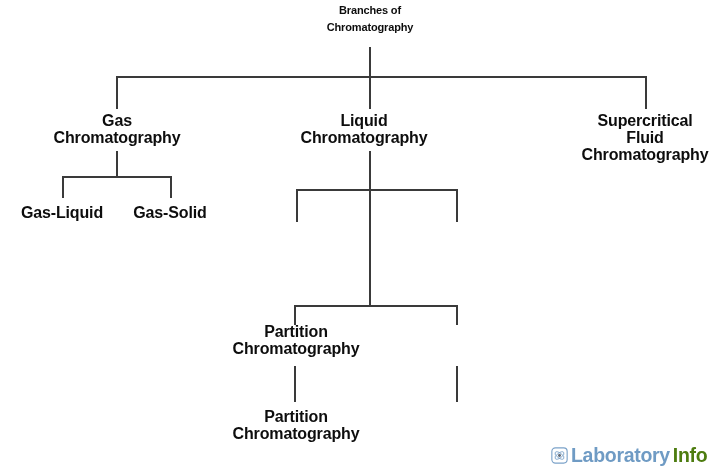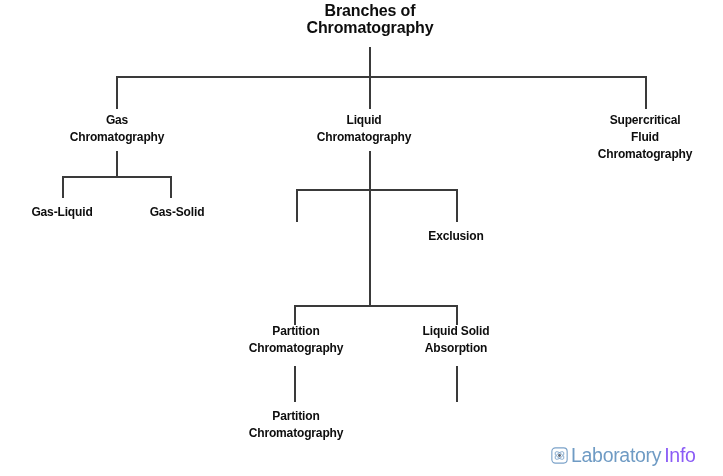--- a/index.html
+++ b/index.html
@@ -18,30 +18,30 @@
 
   #diagram {
     position: absolute;
     inset: 0;
   }
 
   .node {
     position: absolute;
     text-align: center;
     font-weight: bold;
-    font-size: 12px;
+    font-size: 16px;
     line-height: 17px;
     letter-spacing: -0.15px;
     color: #0d0d0d;
     white-space: pre-line;
     transform: translateX(-50%);
   }
 
   .node.root {
-    font-size: 16px;
+    font-size: 11px;
   }
 
   
   .ln-v, .ln-h {
     position: absolute;
     background: #3a3a3a;
   }
   .ln-v { width: 1.5px; }
   .ln-h { height: 1.5px; }
 
@@ -59,25 +59,25 @@
     height: 17px;
     flex: none;
   }
   .logo-word {
     font-size: 19.5px;
     line-height: 19.5px;
     letter-spacing: -0.3px;
   }
   .logo-lab {
     color: #6f9bc4;
-    font-weight: normal;
+    font-weight: bold;
   }
   .logo-info {
-    color: #8b5cf6;
-    font-weight: normal;
+    color: #4d7c0f;
+    font-weight: bold;
   }
 </style>
 </head>
 <body>
 
 <div id="diagram">
 
   <div class="node root" style="left:370px; top:2px; width:220px;">Branches of
 Chromatography</div>
 
@@ -99,41 +99,38 @@
 Fluid
 Chromatography</div>
 
   <div class="ln-v" style="left:116px; top:151px; height:26px;"></div>
   <div class="ln-h" style="left:62px; top:176px; width:110px;"></div>
   <div class="ln-v" style="left:62px; top:176px; height:22px;"></div>
   <div class="ln-v" style="left:170px; top:176px; height:22px;"></div>
 
   <div class="node" style="left:62px; top:204px; width:150px;">Gas-Liquid</div>
 
-  <div class="node" style="left:177px; top:204px; width:150px;">Gas-Solid</div>
+  <div class="node" style="left:170px; top:204px; width:150px;">Gas-Solid</div>
 
   <div class="ln-v" style="left:369px; top:151px; height:40px;"></div>
   <div class="ln-h" style="left:296px; top:189px; width:161px;"></div>
   <div class="ln-v" style="left:296px; top:189px; height:33px;"></div>
   <div class="ln-v" style="left:456px; top:189px; height:33px;"></div>
 
 
-  <div class="node" style="left:456px; top:228px; width:170px;">Exclusion</div>
 
   <div class="ln-v" style="left:369px; top:189px; height:118px;"></div>
 
   <div class="ln-h" style="left:294px; top:305px; width:163px;"></div>
   <div class="ln-v" style="left:294px; top:305px; height:20px;"></div>
   <div class="ln-v" style="left:456px; top:305px; height:20px;"></div>
 
   <div class="node" style="left:296px; top:323px; width:180px;">Partition
 Chromatography</div>
 
-  <div class="node" style="left:456px; top:323px; width:180px;">Liquid Solid
-Absorption</div>
 
   <div class="ln-v" style="left:294px; top:366px; height:36px;"></div>
   <div class="ln-v" style="left:456px; top:366px; height:36px;"></div>
 
   <div class="node" style="left:296px; top:408px; width:190px;">Partition
 Chromatography</div>
 
 
 </div>
 

